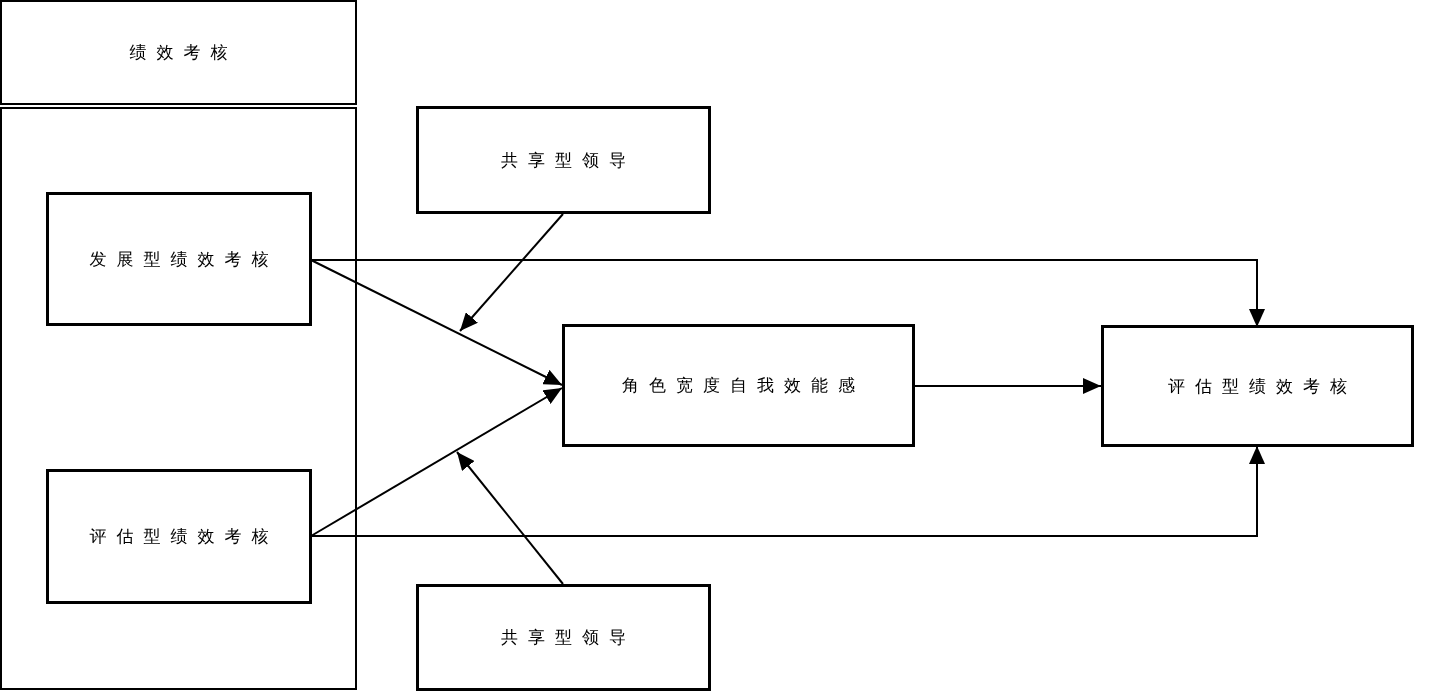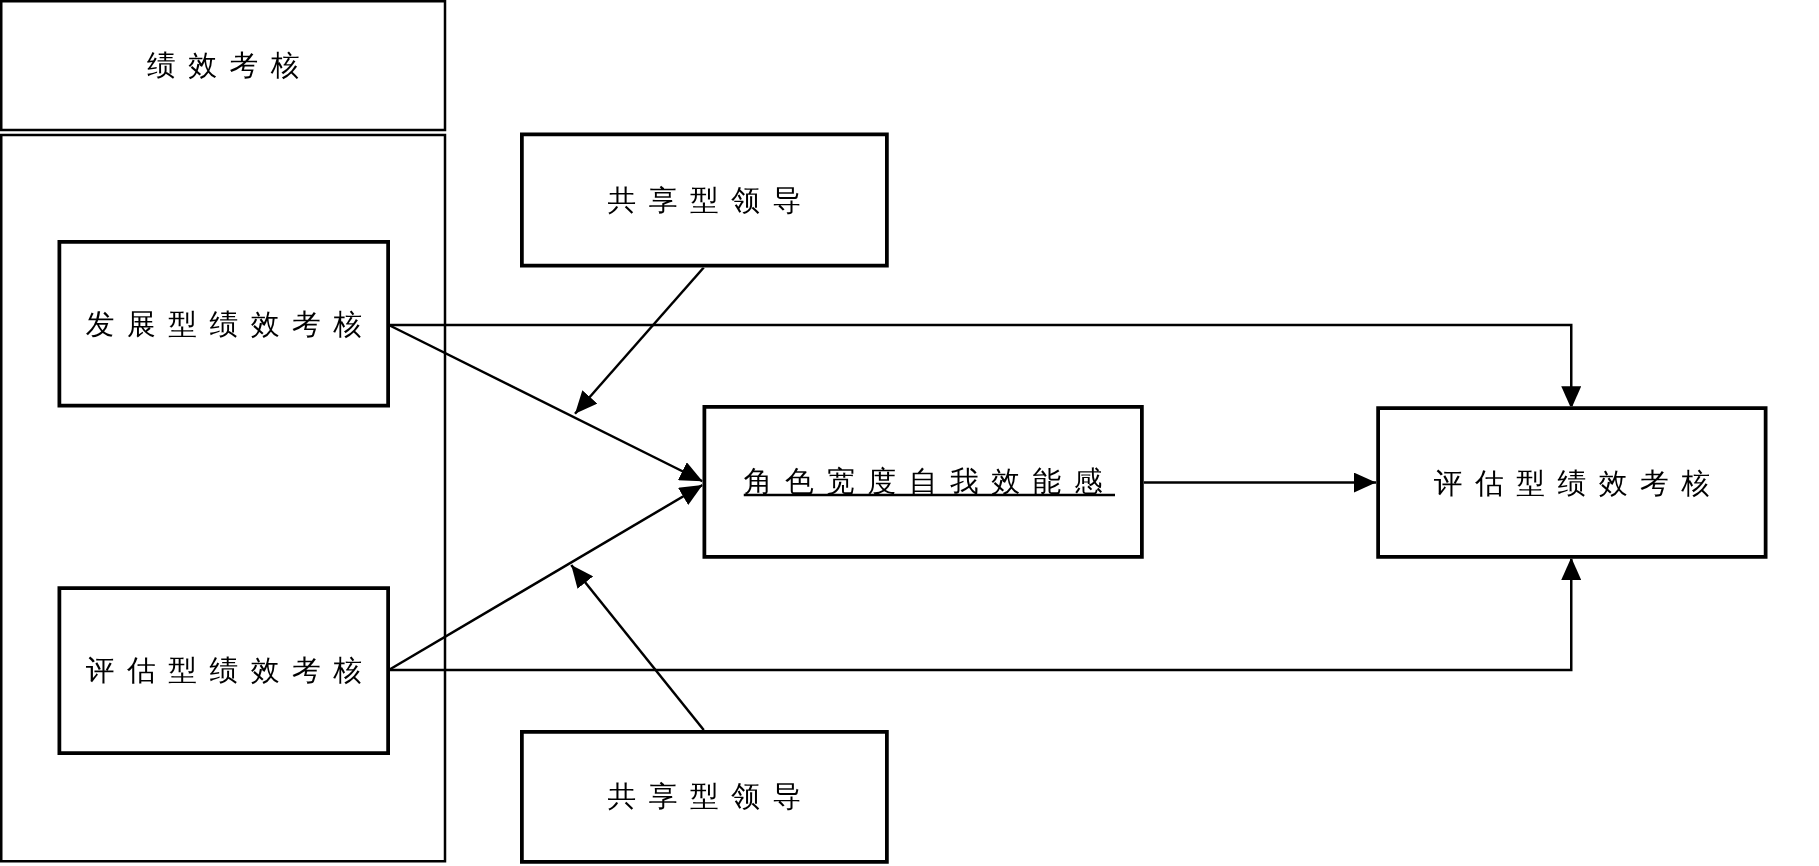--- a/index.html
+++ b/index.html
@@ -17,42 +17,42 @@
     color: #000;
   }
   .box {
     position: absolute;
     box-sizing: border-box;
     border: 3px solid #000;
     background: #ffffff;
     display: flex;
     align-items: center;
     justify-content: center;
-    font-size: 23px;
+    font-size: 17px;
     letter-spacing: 10px;
     white-space: nowrap;
   }
   .box .lbl {
     padding-left: 10px; 
   }
   .frame {
     position: absolute;
     box-sizing: border-box;
     border: 2px solid #000;
     background: transparent;
   }
   
   #header-box   { left: 0;    top: 0;   width: 357px; height: 105px; border-width: 2px; }
   #outer-box    { left: 0;    top: 107px; width: 357px; height: 583px; }
   
   #dev-box      { left: 46px;  top: 192px; width: 266px; height: 134px; }
   #eval-box     { left: 46px;  top: 469px; width: 266px; height: 135px; }
   #shared-top-box    { left: 416px; top: 106px; width: 295px; height: 108px; }
   #shared-bottom-box { left: 416px; top: 584px; width: 295px; height: 107px; }
-  #rbse-box     { left: 562px; top: 324px; width: 353px; height: 123px; text-decoration: underline; }
+  #rbse-box     { left: 562px; top: 324px; width: 353px; height: 123px; }
   #innov-box    { left: 1101px; top: 325px; width: 313px; height: 122px; }
   #connector-layer {
     position: absolute;
     left: 0; top: 0;
     width: 1455px; height: 693px;
   }
   #connector-layer path {
     stroke: #000;
     stroke-width: 2;
     fill: none;

